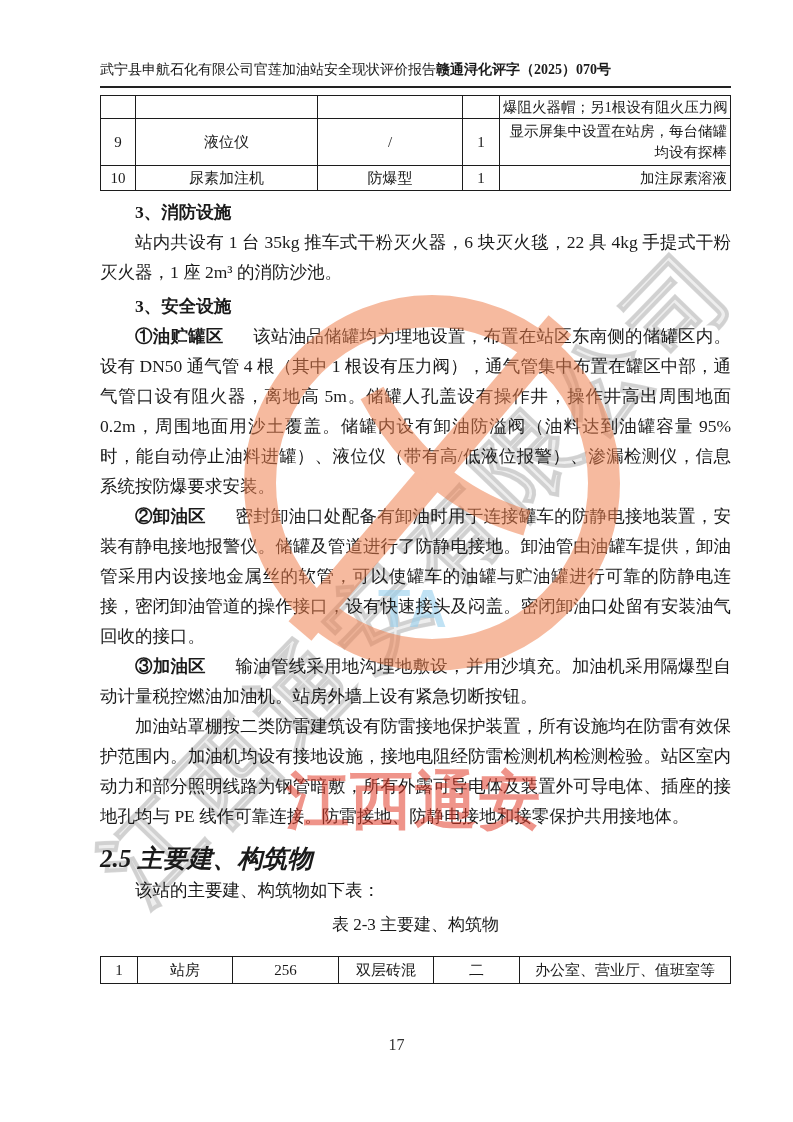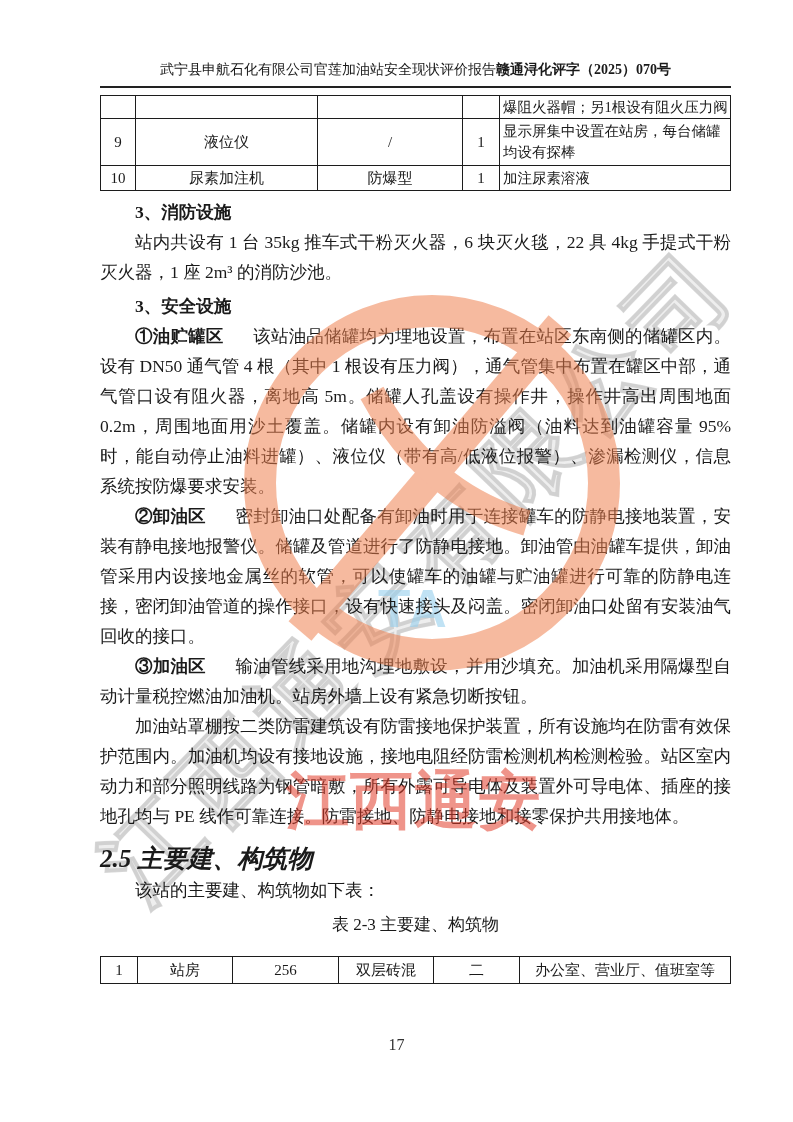--- a/index.html
+++ b/index.html
@@ -39,31 +39,31 @@
     color: rgba(226,60,42,0.55);
     letter-spacing: 1px; white-space: nowrap;
     z-index: 3;
     margin-top: 40px;
   }
 
   
   .content { position: relative; z-index: 2; margin: 0 62px 0 100px; }
 
   .doc-header {
-    display: flex; justify-content: center; align-items: flex-end;
+    display: flex; justify-content: flex-start; align-items: flex-end;
     padding-top: 60px; padding-bottom: 6px;
     border-bottom: 2px solid #222222;
     font-size: 14px; line-height: 20px;
   }
   .doc-header .right { font-weight: bold; }
 
   table { border-collapse: collapse; table-layout: fixed; width: 100%; }
   td, th { border: 1px solid #1c1c1c; font-size: 15px; text-align: center; vertical-align: middle; padding: 0 1px; font-weight: normal; overflow: hidden; }
   .equipment-table { margin-top: 7px; }
-  .equipment-table .remark { text-align: left; font-size: 14.5px; line-height: 21px; padding: 0 3px; }
+  .equipment-table .remark { text-align: right; font-size: 14.5px; line-height: 21px; padding: 0 3px; }
   .equipment-table .r1 td { height: 22px; }
   .equipment-table .r2 td { height: 46px; }
   .equipment-table .r3 td { height: 24px; }
   .equipment-table .r1 .remark { white-space: nowrap; }
 
   .body-text { font-size: 17.5px; line-height: 30px; text-align: justify; }
   p.para { margin: 0; text-indent: 2em; }
   .sec-heading { margin: 6px 0 0 0; text-indent: 2em; font-weight: bold; font-size: 17.5px; line-height: 30px; }
   .item-lead { font-weight: bold; margin-right: 1.7em; }
 

